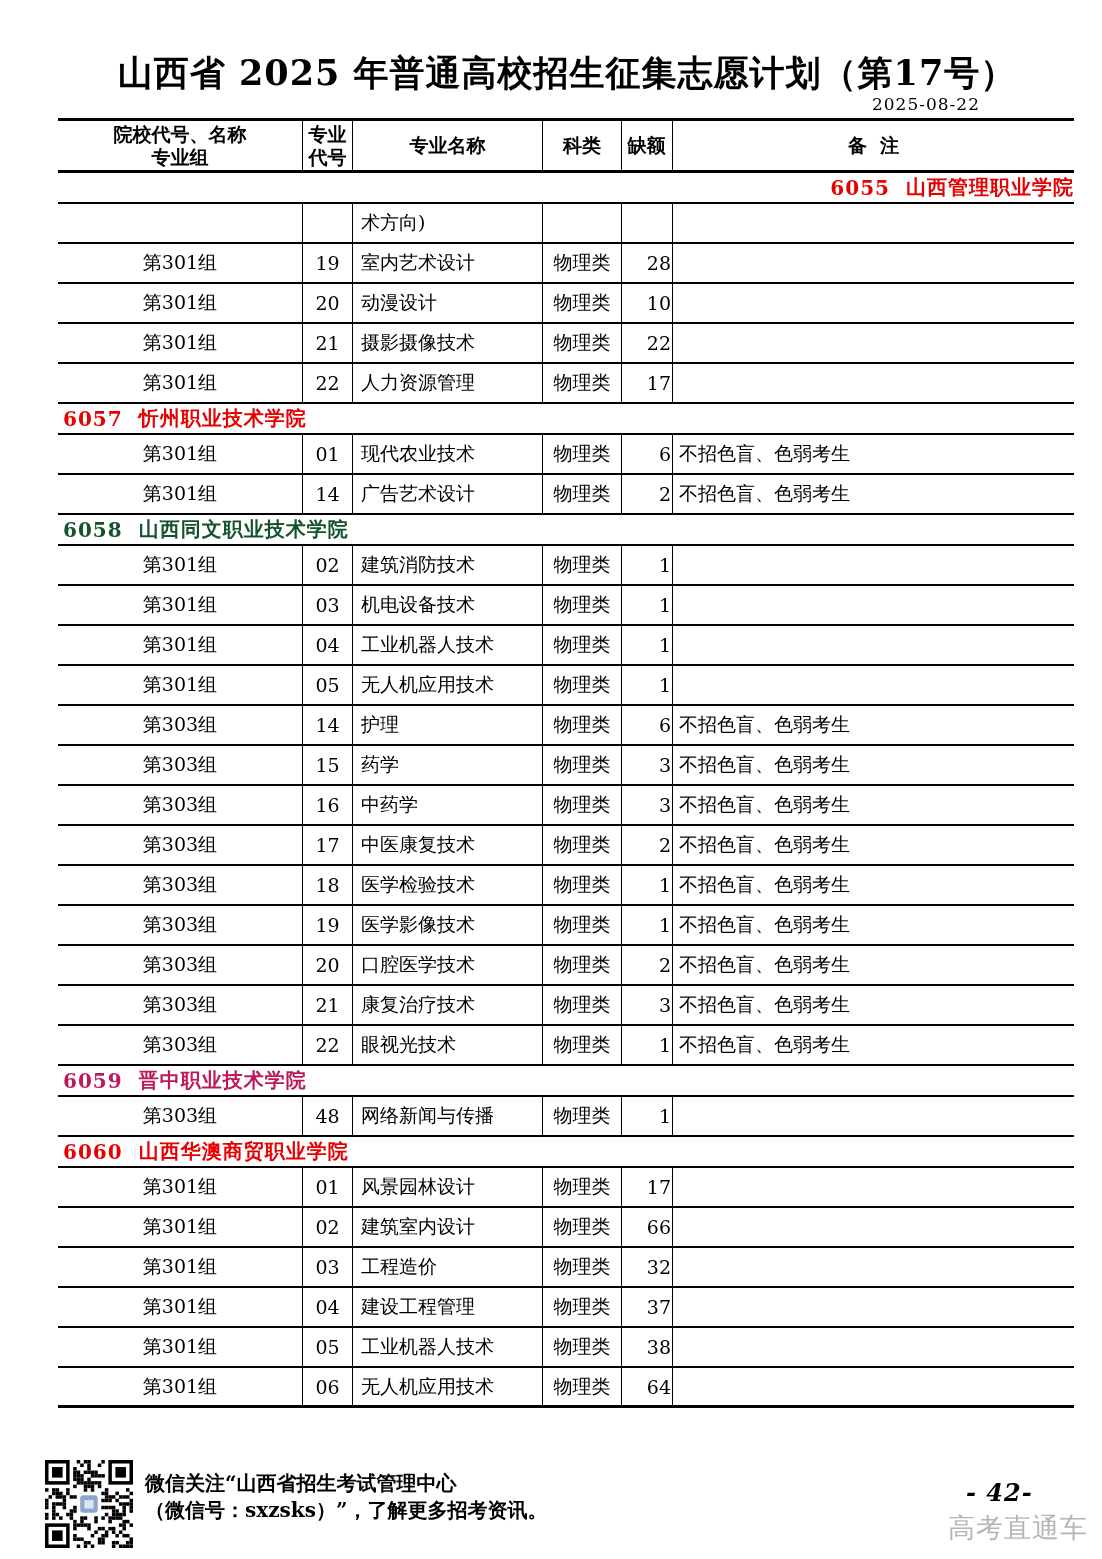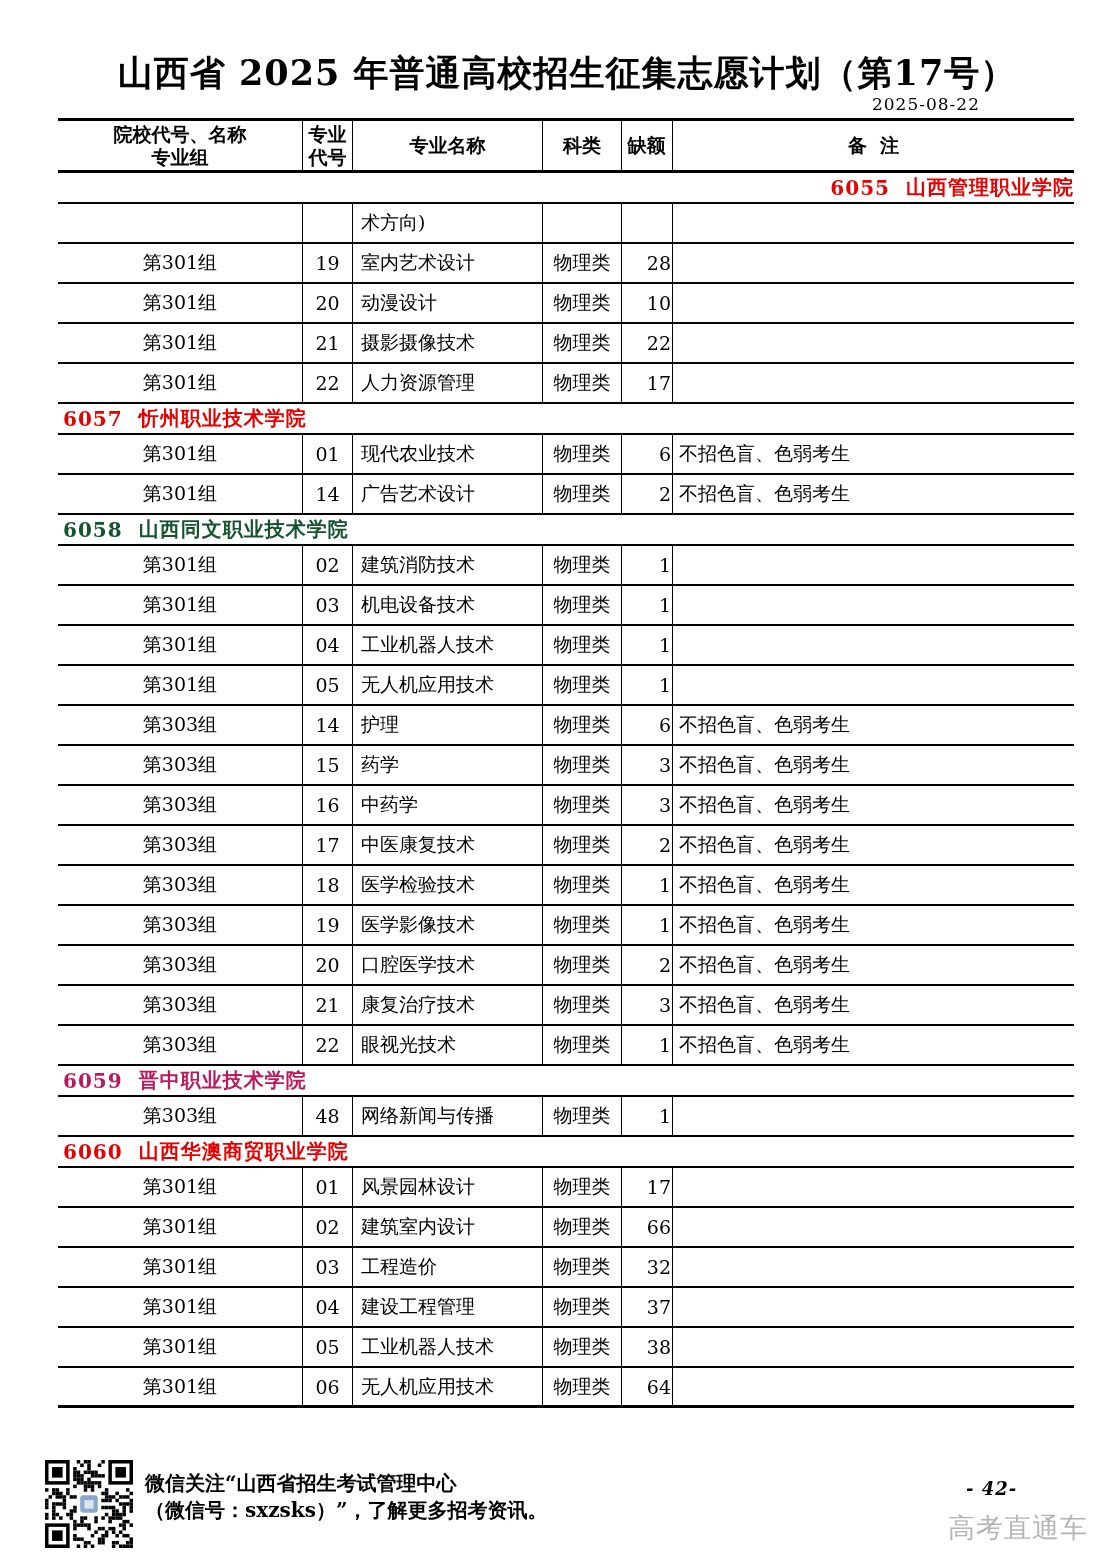--- a/index.html
+++ b/index.html
@@ -45,21 +45,21 @@
   .c-note  { width:401px; justify-content:flex-start; padding-left:6px; border-right:none; }
   .hcell { flex-direction:column; justify-content:center; line-height:23px; white-space:pre; text-align:center; padding-left:0; }
   .hcell.c-major, .hcell.c-note { align-items:center; padding-left:0; }
   .footer-qr { position:absolute; left:45px; top:1460px; width:88px; height:88px; }
   .footer-text {
     position:absolute; left:145px; top:1470px;
     font-size:20px; font-weight:700; line-height:27px; white-space:nowrap;
   }
   .page-number {
     position:absolute; left:966px; top:1478px;
-    font-size:18px; font-style:italic; font-weight:700; letter-spacing:1px;
+    font-size:24px; font-style:italic; font-weight:700; letter-spacing:1px;
   }
   .watermark {
     position:absolute; left:948px; top:1510px;
     font-size:27px; color:#b5b5b5; letter-spacing:1px; white-space:nowrap;
   }
 </style>
 </head>
 <body>
 
 <div class="page">

